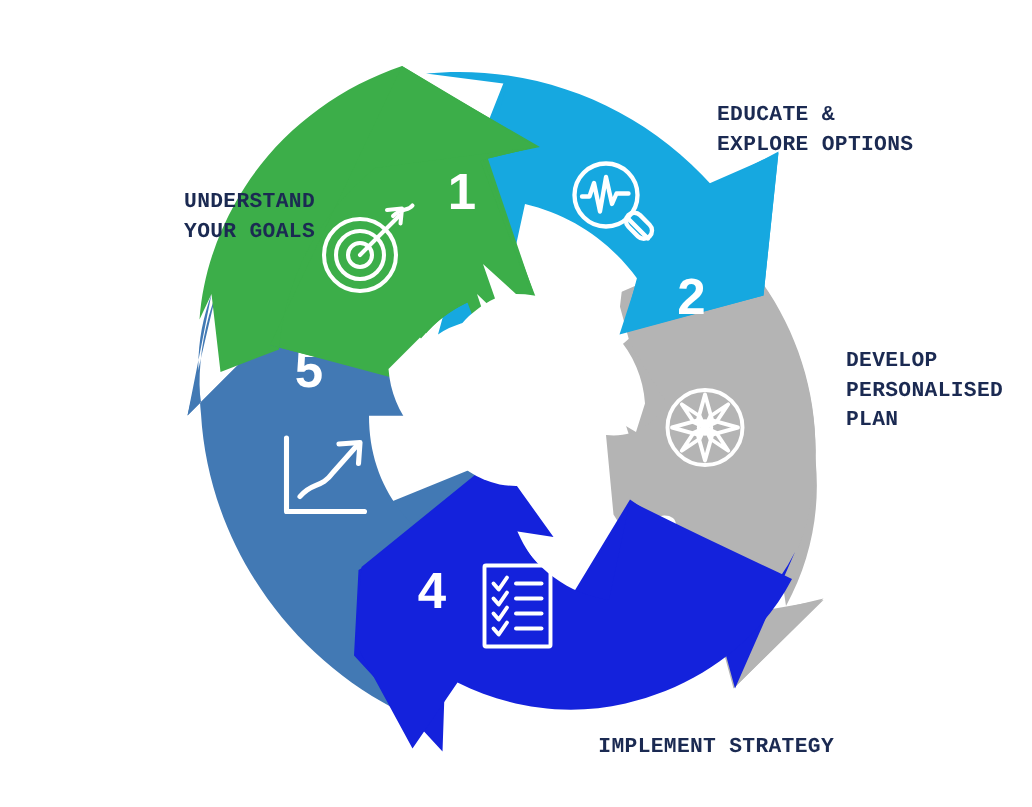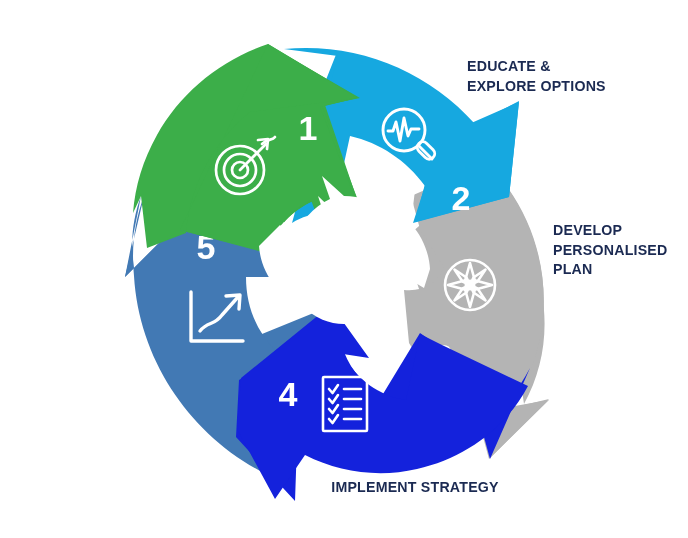--- a/index.html
+++ b/index.html
@@ -20,31 +20,31 @@
     fill:#ffffff;
     font-size:34px;
     text-anchor:middle;
     dominant-baseline:central;
     paint-order:stroke;
   }
 
   .callout{
     position:absolute;
     color:#1b2a52;
-    font-family:Liberation Sans, sans-serif;
+    font-family:Liberation Mono, monospace;
     font-weight:700;
     font-size:14.2px;
     line-height:1.38;
     letter-spacing:.015em;
     white-space:pre-line;
-    margin:5px;
+    margin:16px;
   }
   .callout.right{text-align:left;}
   .callout.left{text-align:right;}
-  .callout.center{text-align:center;}
+  .callout.center{text-align:right;}
 
   #lbl-1{left:44px;  top:110px; width:150px;}
   #lbl-2{left:462px; top:52px;  width:210px;}
   #lbl-3{left:548px; top:216px; width:140px;}
   #lbl-4{left:280px; top:473px; width:260px;}
   #lbl-5{left:8px;   top:360px; width:160px;}
 </style>
 </head>
 <body style="background: rgb(255, 255, 255);">
 
@@ -309,20 +309,22 @@
 
       <path fill="#ffffff" d="M 318 196 L 345 222 L 372 196 L 360 232 L 330 232 Z"></path>
       <path fill="#ffffff" d="M 398 216 L 392 254 L 428 262 L 398 278 Z"></path>
       <path fill="#ffffff" d="M 385 306 L 372 338 L 344 318 L 372 300 Z"></path>
       <path fill="#ffffff" d="M 292 300 L 266 320 L 276 284 L 304 288 Z"></path>
       <path fill="#ffffff" d="M 262 246 L 284 222 L 300 248 L 276 268 Z"></path>
     </g>
 
   </svg>
 
+  <div class="callout left" id="lbl-1" style="color: rgb(27, 42, 82);">UNDERSTAND
+YOUR GOALS</div>
   <div class="callout right" id="lbl-2" style="color: rgb(27, 42, 82);">EDUCATE &amp;
 EXPLORE OPTIONS</div>
   <div class="callout right" id="lbl-3" style="color: rgb(27, 42, 82);">DEVELOP
 PERSONALISED
 PLAN</div>
   <div class="callout center" id="lbl-4" style="color: rgb(27, 42, 82);">IMPLEMENT STRATEGY</div>
 
 </div>
 
 </body></html>

